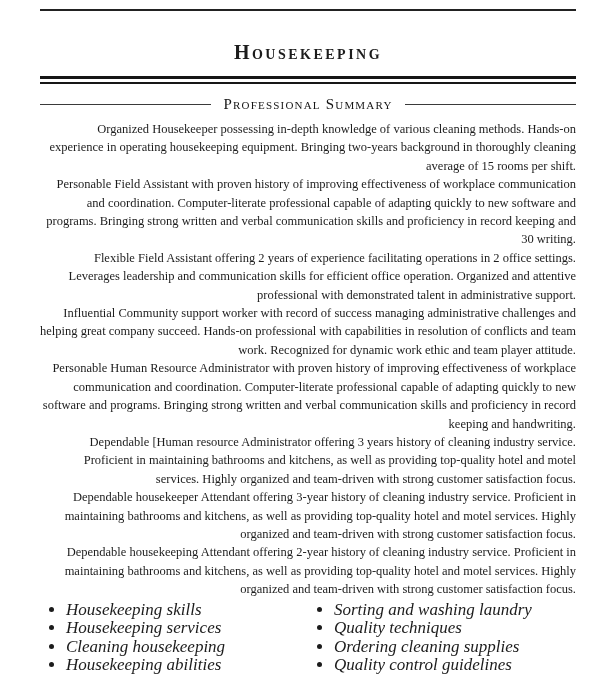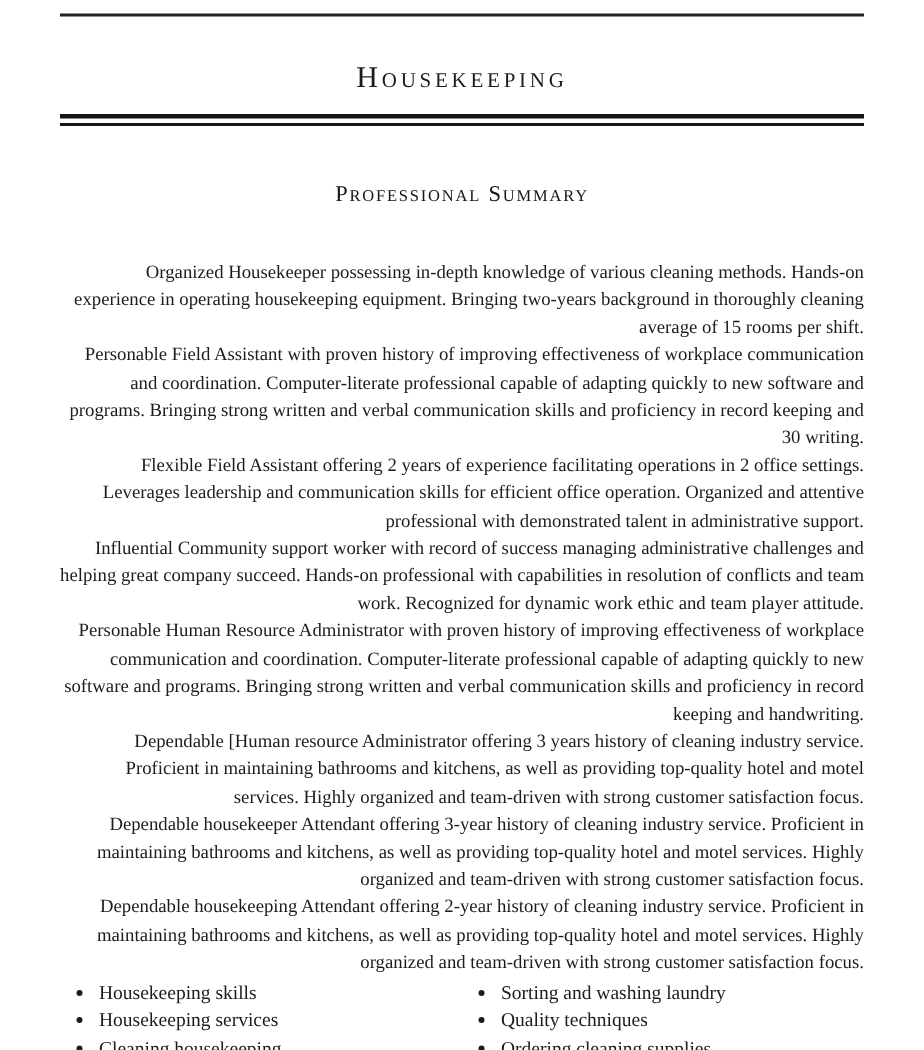--- a/index.html
+++ b/index.html
@@ -14,38 +14,37 @@
   }
   .page { padding: 9px 40px 0 40px; }
 
   .rule-top { border-top: 2px solid #222222; }
 
   .title {
     margin: 26px 0 9px 0;
     text-align: center;
     font-size: 20px;
     line-height: 30px;
-    font-weight: normal;
+    font-weight: bold;
     font-variant: small-caps;
     letter-spacing: 2.5px;
   }
 
   .rule-double {
     height: 8px;
     border-top: 3px solid #161616;
     border-bottom: 2px solid #161616;
     margin: 0 0 12px 0;
   }
 
   .section-head {
     display: flex;
     align-items: center;
-    gap: 25px;
+    gap: 12px;
     margin: 8px 0 7px 0;
-    flex-direction: column;
   }
   .section-head .line {
     flex: 1;
     border-top: 1px solid #3a3a3a;
     height: 0;
   }
   .section-head .label {
     font-variant: small-caps;
     font-size: 15px;
     letter-spacing: 1.2px;
@@ -61,22 +60,23 @@
   }
 
   .skills-cols { display: flex; }
   .skills-col { width: 50%; }
   .skills-col ul {
     margin: 2px 0 0 0;
     padding-left: 26px;
     list-style: disc;
   }
   .skills-col li {
-    font-size: 13px;
+    font-size: 17px;
     line-height: 18.6px;
+    font-style: italic;
   }
 </style>
 </head>
 <body>
 
 <div class="page">
 
   <div class="rule-top"></div>
 
   <h1 class="title">Housekeeping</h1>

